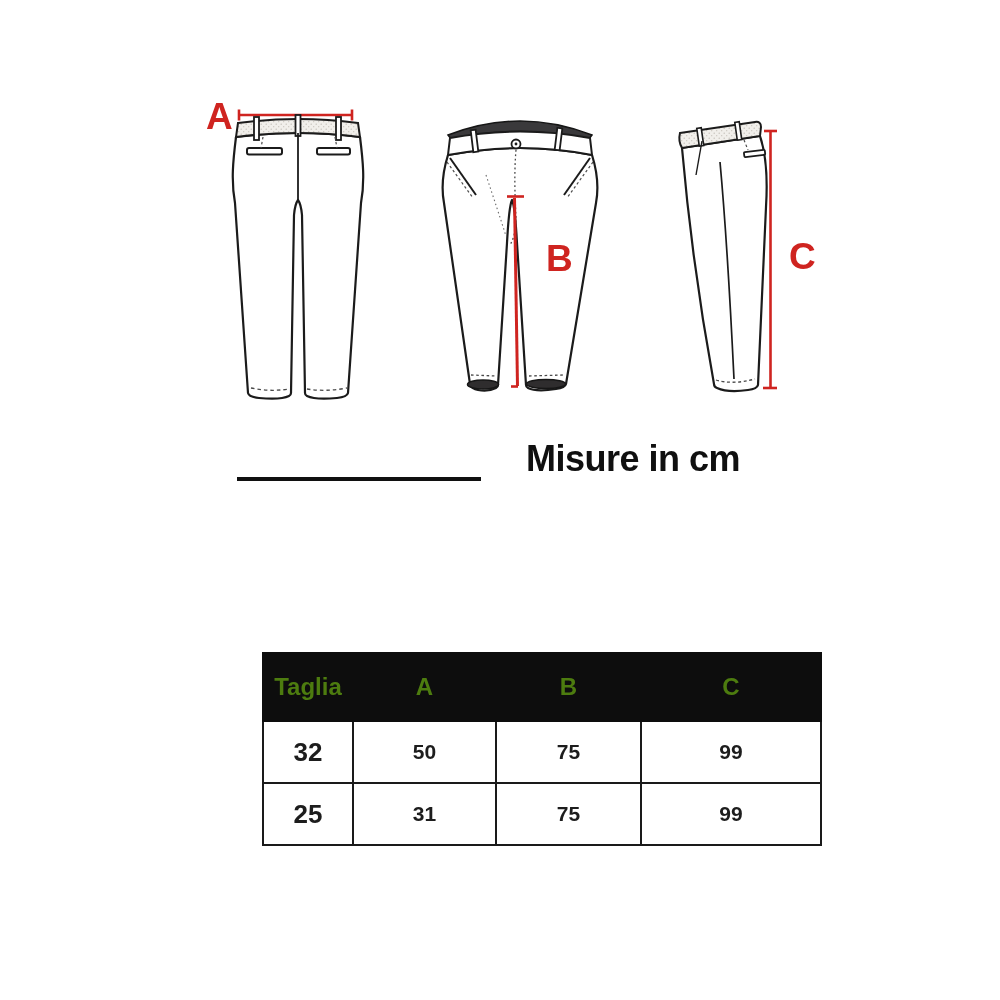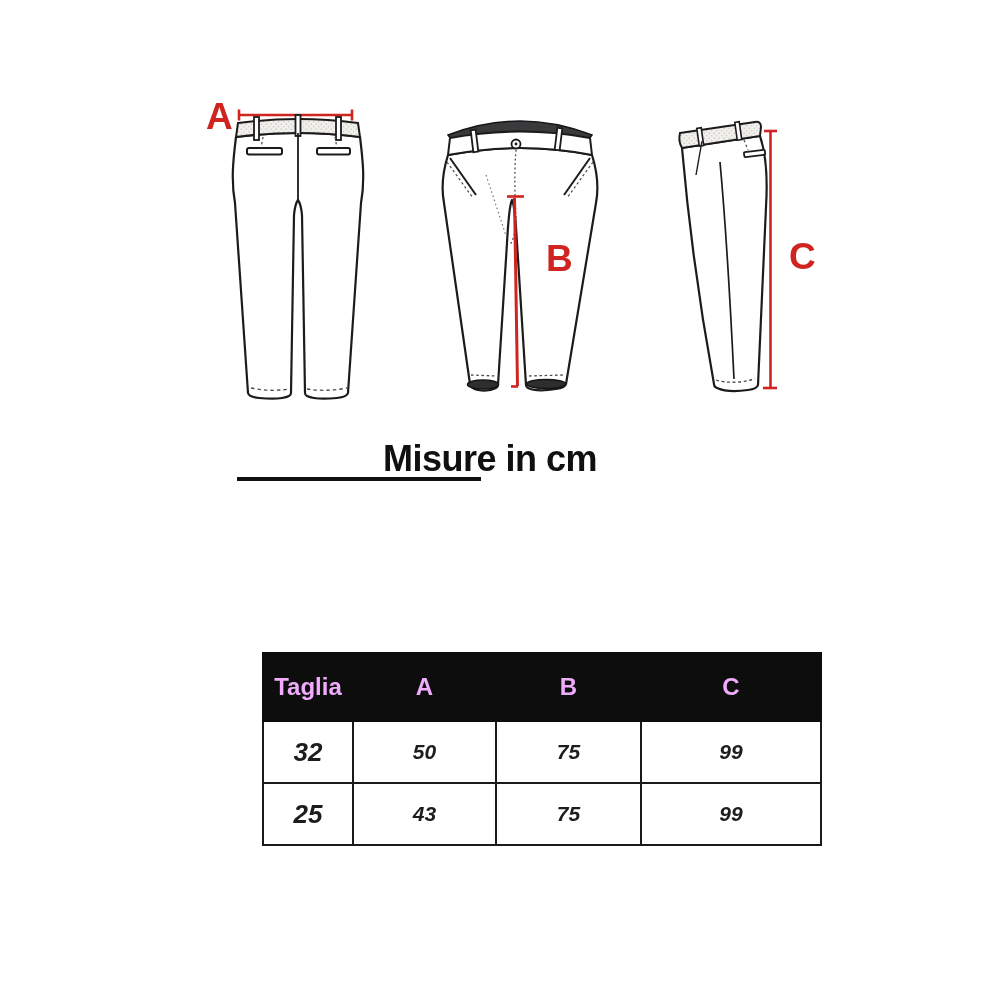--- a/index.html
+++ b/index.html
@@ -6,37 +6,37 @@
   .stage{
     position:relative;width:1000px;height:1000px;background:#ffffff;
     font-family:"Liberation Sans", sans-serif;overflow:hidden;
   }
   .measure-letter{
     position:absolute;color:#cf2420;font-weight:800;font-size:37px;
     line-height:1;letter-spacing:0;
   }
   .illus{position:absolute;}
   .title{
-    position:absolute;left:240px;top:441px;width:500px;text-align:center;
+    position:absolute;left:240px;top:441px;width:500px;text-align:right;
     font-size:36px;font-weight:700;color:#101010;letter-spacing:-0.5px;line-height:36px;
   }
   .title-underline{
     position:absolute;left:237px;top:477px;width:244px;height:4px;background:#101010;
   }
   .table-wrap{position:absolute;left:262px;top:652px;width:558px;}
   table.size-chart{
     border-collapse:collapse;table-layout:fixed;width:558px;
   }
   table.size-chart th{
-    background:#0d0d0d;color:#f0abfc;font-weight:700;font-size:24px;
+    background:#0d0d0d;color:#4d7c0f;font-weight:700;font-size:24px;
     height:64px;text-align:center;vertical-align:middle;border:2px solid #0d0d0d;
   }
   table.size-chart td{
     background:#ffffff;color:#1d1d1d;font-weight:700;font-size:21px;
-    height:58px;text-align:center;vertical-align:middle;border:2px solid #1a1a1a;font-style:italic;
+    height:58px;text-align:center;vertical-align:middle;border:2px solid #1a1a1a;
   }
   table.size-chart td.size-col{font-size:26px;}
   .col-taglia{width:90px;}
   .col-a{width:143px;}
   .col-b{width:145px;}
   .col-c{width:180px;}
 </style>
 </head>
 <body>
 
@@ -189,21 +189,21 @@
       </thead>
       <tbody>
         <tr>
           <td class="size-col">32</td>
           <td>50</td>
           <td>75</td>
           <td>99</td>
         </tr>
         <tr>
           <td class="size-col">25</td>
-          <td>43</td>
+          <td>31</td>
           <td>75</td>
           <td>99</td>
         </tr>
       </tbody>
     </table>
   </div>
 
 </div>
 
 </body></html>

